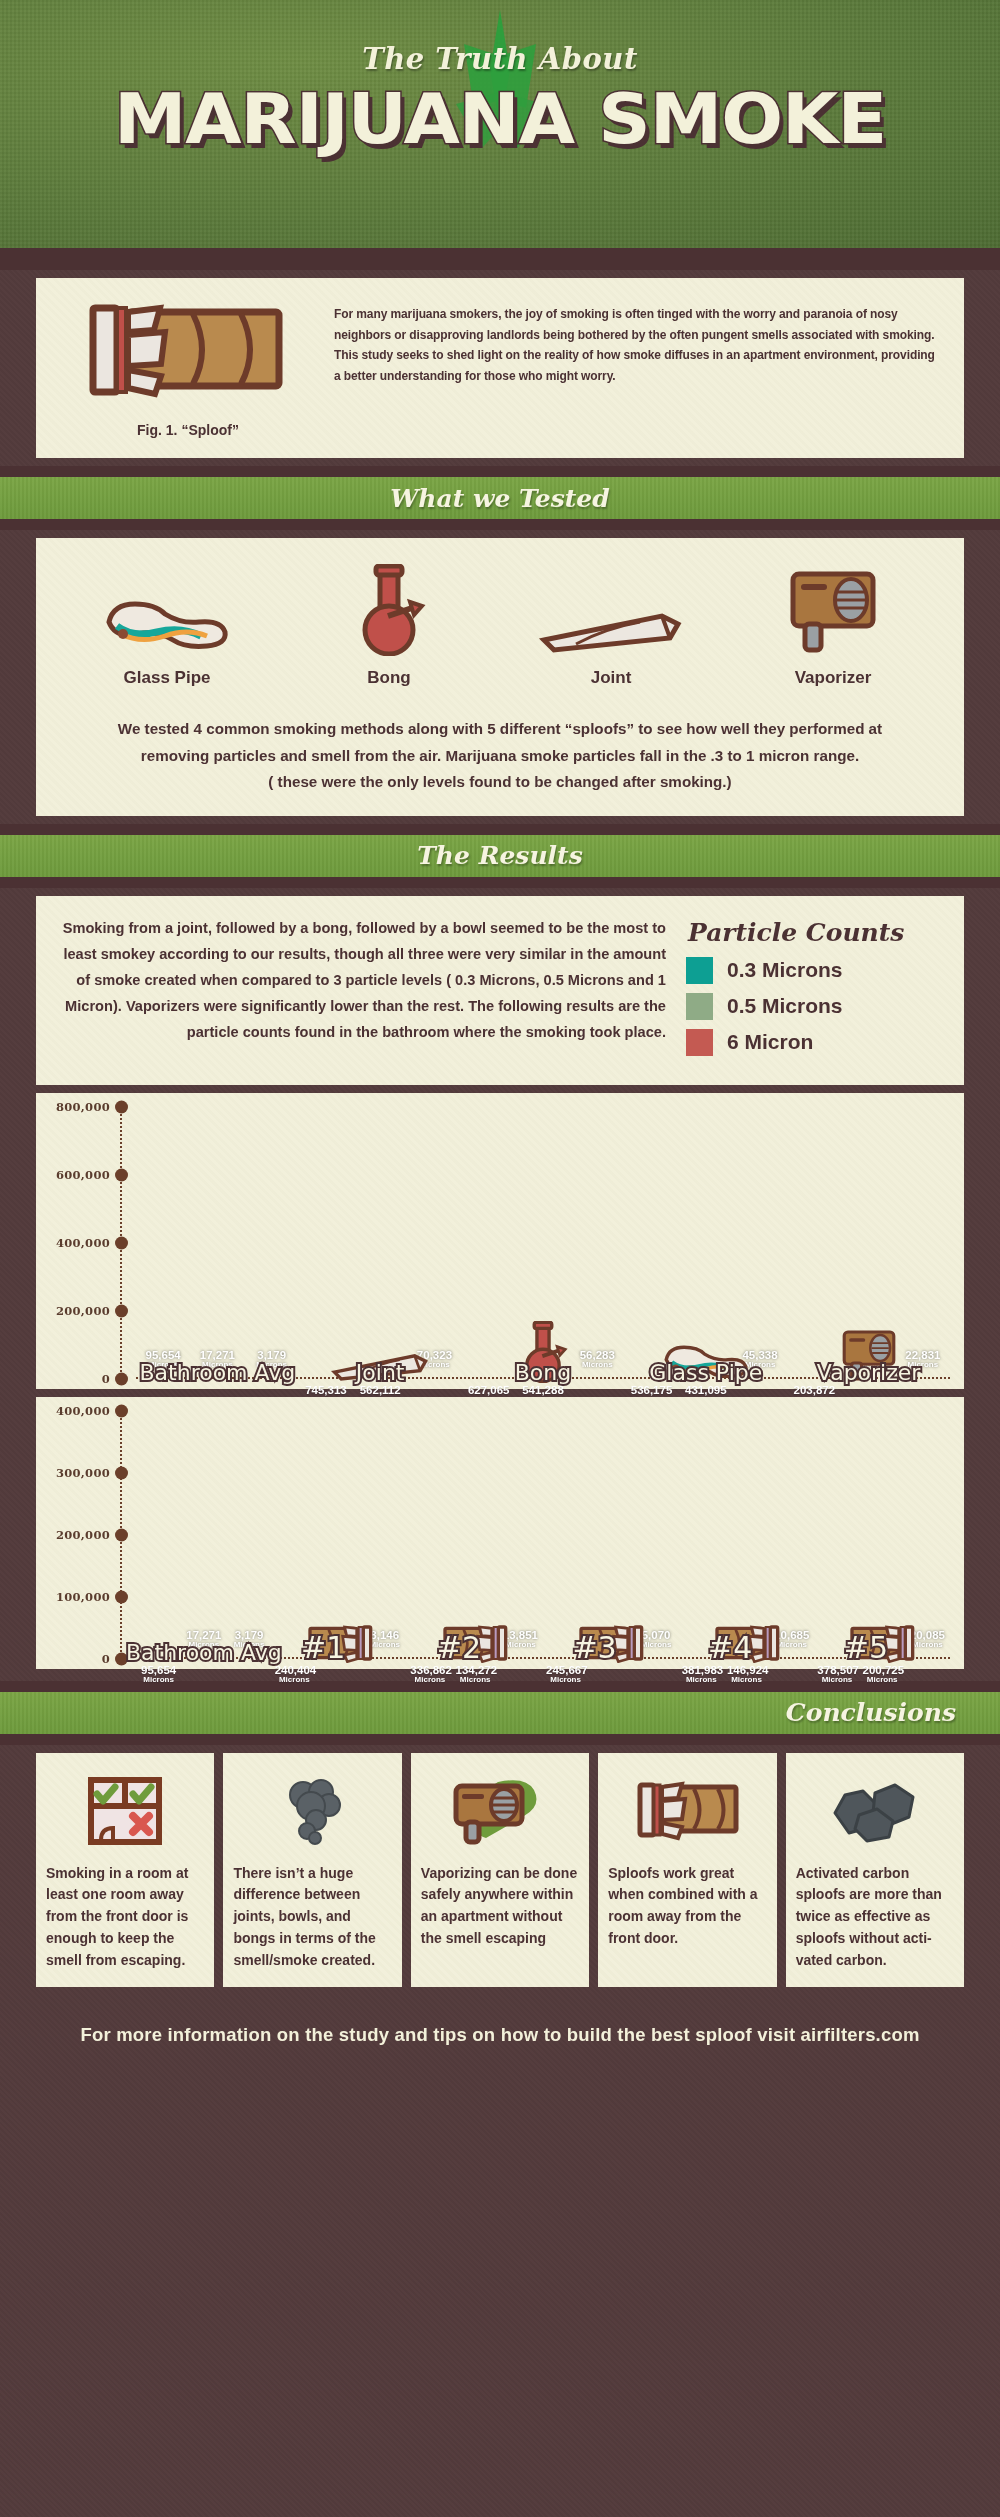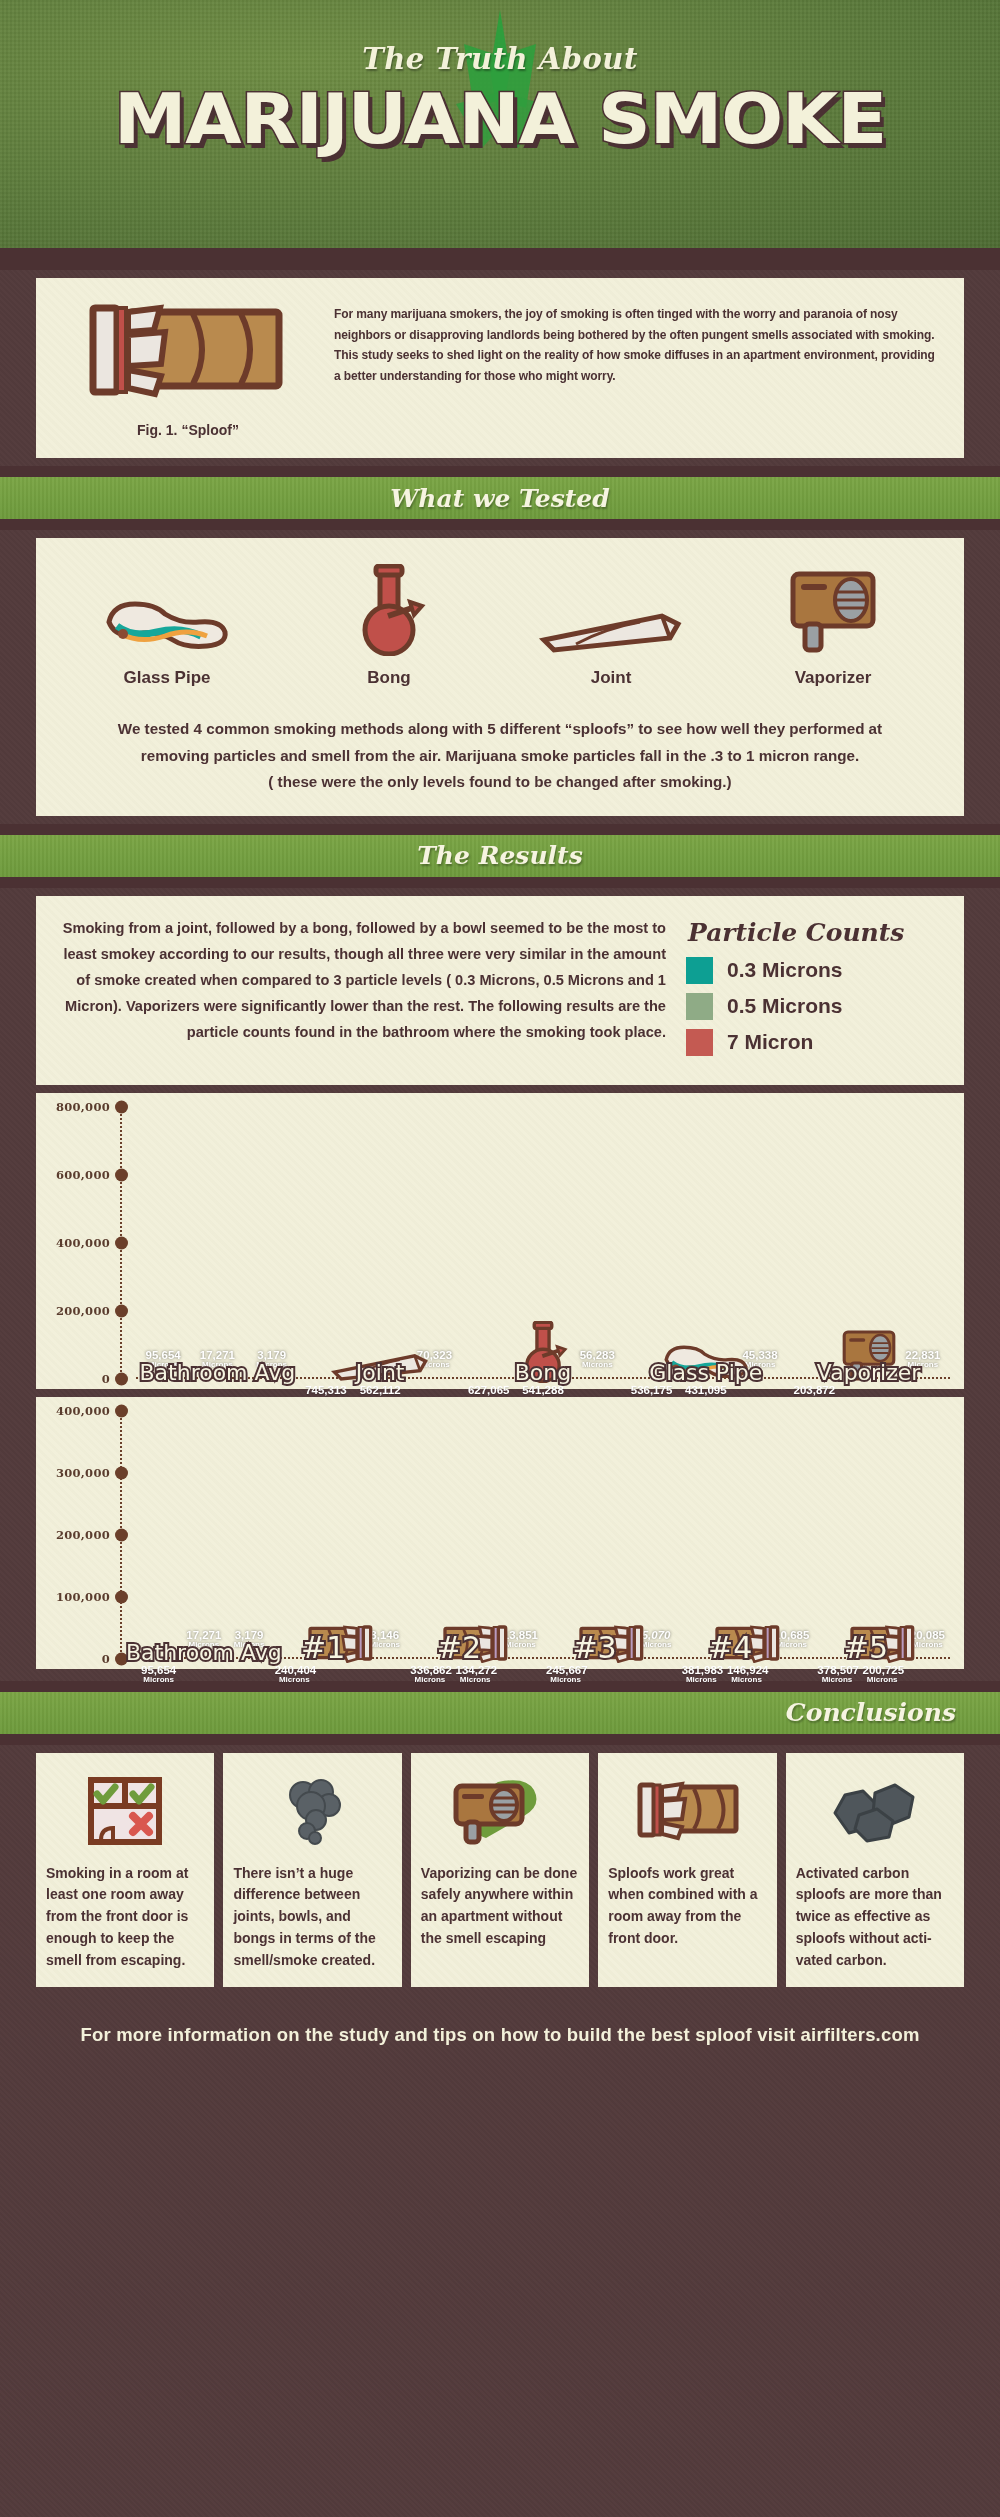--- a/index.html
+++ b/index.html
@@ -316,21 +316,21 @@
         <div class="legend-row">
           <span class="swatch" style="background:#0d9f93"></span>
           <span class="legend-lbl">0.3 Microns</span>
         </div>
         <div class="legend-row">
           <span class="swatch" style="background:#8fab86"></span>
           <span class="legend-lbl">0.5 Microns</span>
         </div>
         <div class="legend-row">
           <span class="swatch" style="background:#c45a52"></span>
-          <span class="legend-lbl">7 Micron</span>
+          <span class="legend-lbl">6 Micron</span>
         </div>
       </div>
     </div>
   </div>
 
   <div class="panel chart-panel" style="height:296px">
     <div class="chart" id="chart0" style="height:272px">
         <div class="yaxis">
           <div class="yline"></div>
           <div class="ytick" style="top: 100%;">0</div>
@@ -643,21 +643,21 @@
                 <div class="bar small" title="0.5 Microns 43,034" style="height: 10.7585%; background: rgb(143, 171, 134);">
                   <div class="val" style="text-shadow: rgba(0, 0, 0, 0.55) 0px 0px 3px;">
                     <span class="n" style="color: rgb(255, 255, 255);">43,034</span>
                     <span class="u" style="color: rgb(255, 255, 255);">Microns</span>
                   </div>
                 </div>
               </div>
               <div class="bar-slot">
                 <div class="bar small" title="1 Micron 5,070" style="height: 1.2675%; background: rgb(196, 90, 82);">
                   <div class="val" style="text-shadow: rgba(0, 0, 0, 0.55) 0px 0px 3px;">
-                    <span class="n" style="color: rgb(255, 255, 255); font-style: italic;">5,070</span>
+                    <span class="n" style="color: rgb(255, 255, 255);">5,070</span>
                     <span class="u" style="color: rgb(255, 255, 255);">Microns</span>
                   </div>
                 </div>
               </div>
               <div class="gicon"><svg width="86" height="40" viewBox="0 0 110 60">
                   <rect x="10" y="8" width="68" height="44" rx="2" fill="#b98a4e" stroke="#6d3b2a" stroke-width="5"></rect>
                   <path d="M38 10 q11 22 0 40" fill="none" stroke="#6d3b2a" stroke-width="4"></path>
                   <path d="M62 10 q11 22 0 40" fill="none" stroke="#6d3b2a" stroke-width="4"></path>
                   <rect x="90" y="6" width="11" height="48" rx="2" fill="#ebe6e0" stroke="#6d3b2a" stroke-width="5"></rect>
                   <rect x="83" y="6" width="6" height="48" fill="#b99bbf" stroke="#6d3b2a" stroke-width="3"></rect>

